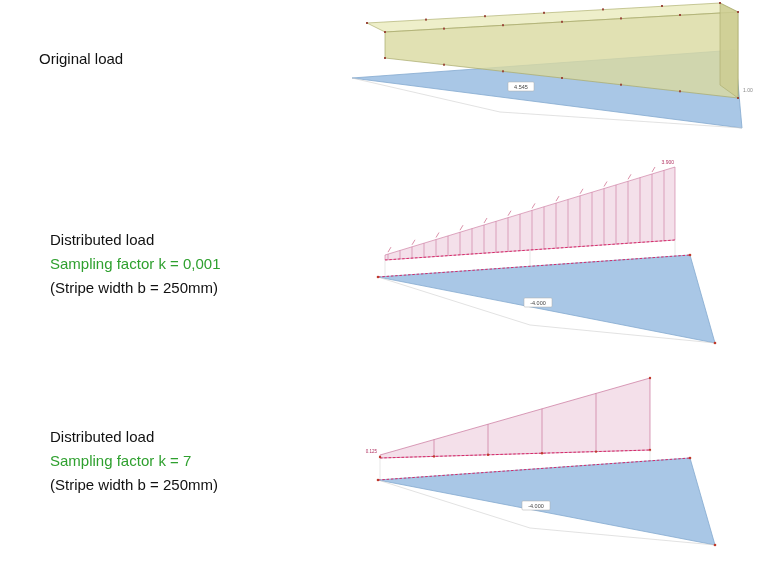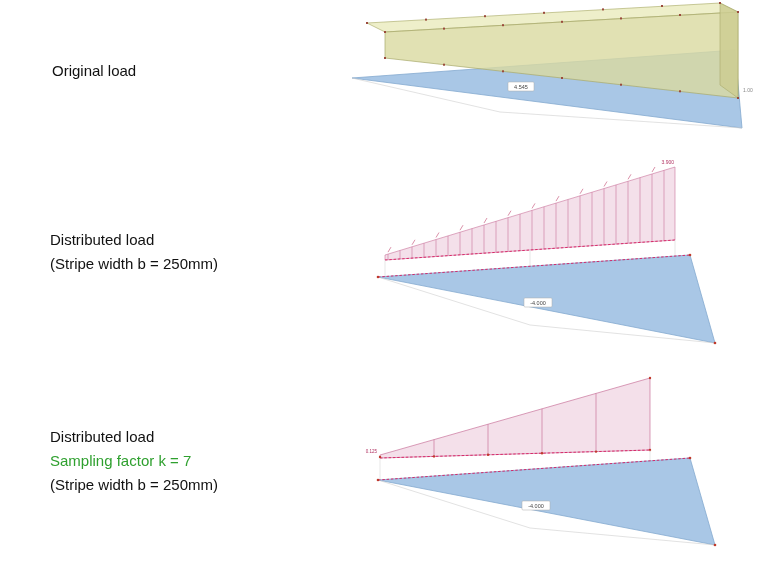--- a/index.html
+++ b/index.html
@@ -13,26 +13,27 @@
   svg text{font-family:"Liberation Sans",sans-serif;}
   .vtext{font-size:5.5px;fill:#444;text-anchor:middle;}
   .tinytext{font-size:5px;fill:#b03060;}
   .graytext{font-size:5px;fill:#888;}
 </style>
 </head>
 <body>
 
 <div class="canvas">
 
-  <div class="row-label" style="left:52px;top:47px;margin-top:12px;">
+  <div class="row-label" style="left:39px;top:47px;">
     <span class="line">Original load</span>
   </div>
 
   <div class="row-label" style="left:50px;top:228px;">
     <span class="line">Distributed load</span>
+    <span class="line green">Sampling factor k = 0,001</span>
     <span class="line">(Stripe width b = 250mm)</span>
   </div>
 
   <div class="row-label" style="left:50px;top:425px;">
     <span class="line">Distributed load</span>
     <span class="line green">Sampling factor k = 7</span>
     <span class="line">(Stripe width b = 250mm)</span>
   </div>
 
   <svg style="left:330px;top:0px;" width="430" height="150" viewBox="0 0 430 150">

